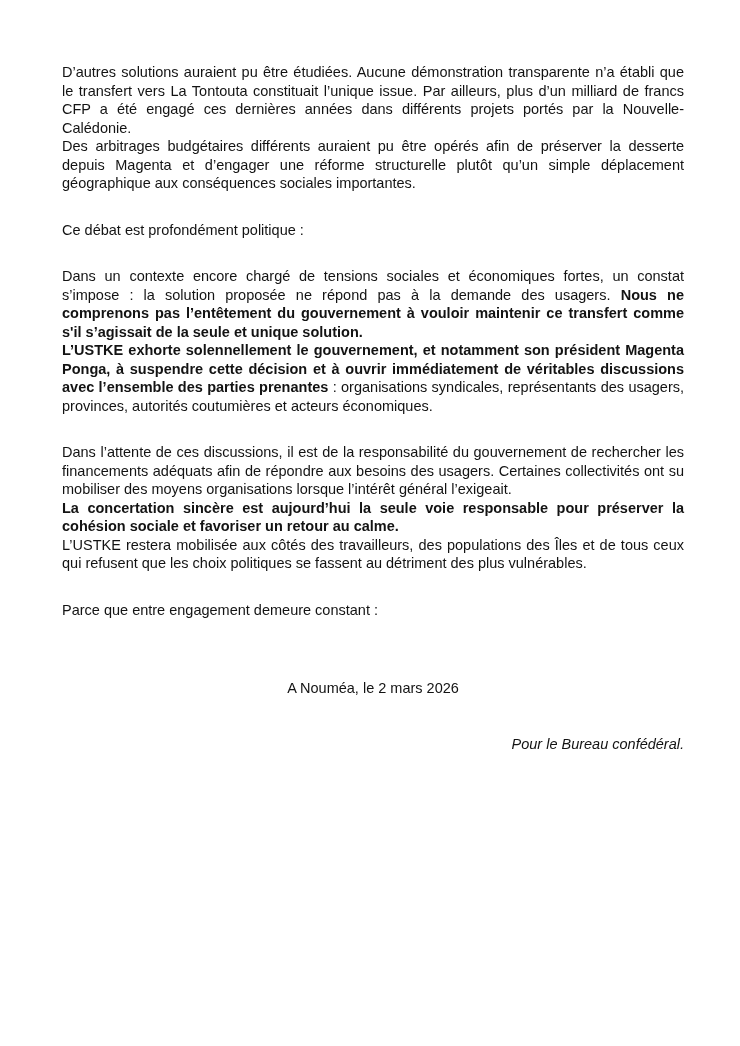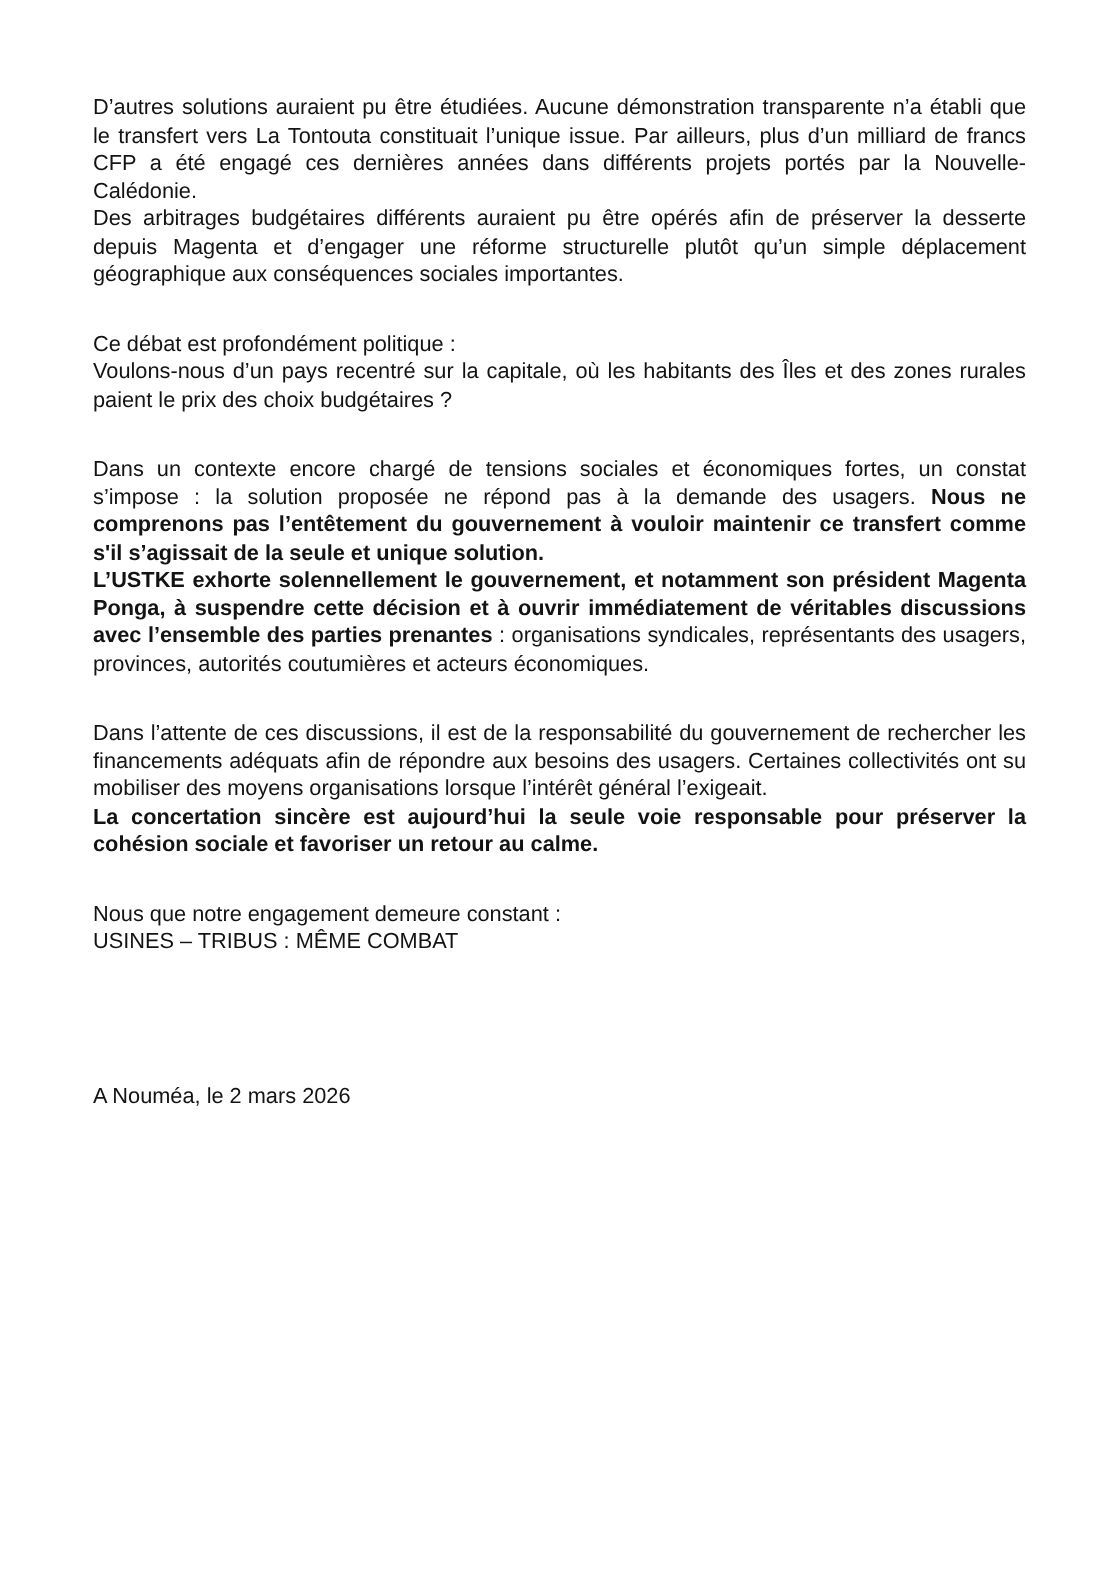--- a/index.html
+++ b/index.html
@@ -17,21 +17,21 @@
     font-size:14.5px;
     line-height:18.5px;
   }
   .para{
     margin:0;
     text-align:justify;
   }
   .gap{margin-top:28px;}
   .b{font-weight:bold;}
   .italic{font-style:italic;}
-  .dateline{margin-top:84px;text-align:left;}
+  .dateline{margin-top:60px;text-align:center;}
   .sig-block{
     margin-top:36px;
     margin-left:381px;
     line-height:20px;
     text-align:right;
   }
   .sig-block p{margin:0;}
   .seal{
     position:absolute;
     left:400px;top:845px;
@@ -59,35 +59,34 @@
 
 <div class="page">
   <div class="content">
 
     <p class="para"><span>D’autres solutions auraient pu être étudiées. Aucune démonstration transparente n’a établi que le transfert vers La Tontouta constituait l’unique issue. Par ailleurs, plus d’un milliard de francs CFP a été engagé ces dernières années dans différents projets portés par la Nouvelle-Calédonie.</span></p>
 
     <p class="para"><span>Des arbitrages budgétaires différents auraient pu être opérés afin de préserver la desserte depuis Magenta et d’engager une réforme structurelle plutôt qu’un simple déplacement géographique aux conséquences sociales importantes.</span></p>
 
     <p class="para gap"><span>Ce débat est profondément politique :</span></p>
 
-    <p class="para"><span>Voulons-nous d’un pays recentré sur la capitale, où les habitants des Îles et des zones rurales paient le prix des choix budgétaires ?</span></p>
 
 
     <p class="para gap"><span>Dans un contexte encore chargé de tensions sociales et économiques fortes, un constat s’impose : la solution proposée ne répond pas à la demande des usagers. </span><span class="b">Nous ne comprenons pas l’entêtement du gouvernement à vouloir maintenir ce transfert comme s'il s’agissait de la seule et unique solution.</span></p>
 
     <p class="para"><span class="b">L’USTKE exhorte solennellement le gouvernement, et notamment son président Magenta Ponga, à suspendre cette décision et à ouvrir immédiatement de véritables discussions avec l’ensemble des parties prenantes</span><span> : organisations syndicales, représentants des usagers, provinces, autorités coutumières et acteurs économiques.</span></p>
 
     <p class="para gap"><span>Dans l’attente de ces discussions, il est de la responsabilité du gouvernement de rechercher les financements adéquats afin de répondre aux besoins des usagers. Certaines collectivités ont su mobiliser des moyens organisations lorsque l’intérêt général l’exigeait.</span></p>
 
     <p class="para"><span class="b">La concertation sincère est aujourd’hui la seule voie responsable pour préserver la cohésion sociale et favoriser un retour au calme.</span></p>
 
+    <p class="para"><span>L’USTKE restera mobilisée aux côtés des travailleurs, des populations des Îles et de tous ceux qui refusent que les choix politiques se fassent au détriment des plus vulnérables.</span></p>
 
-    <p class="para gap"><span>Nous que notre engagement demeure constant :</span></p>
+    <p class="para gap"><span>Parce que entre engagement demeure constant :</span></p>
 
-    <p class="para"><span>USINES – TRIBUS : MÊME COMBAT</span></p>
 
     <p class="para dateline"><span>A Nouméa, le 2 mars 2026</span></p>
 
     <div class="sig-block">
       <p class="italic">Pour le Bureau confédéral,</p>
       <p class="b">Mélanie ATAPO</p>
     </div>
   </div>
 
   <div class="seal">

